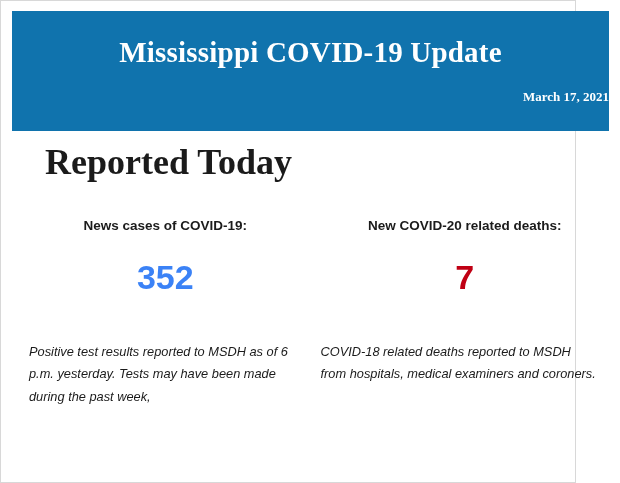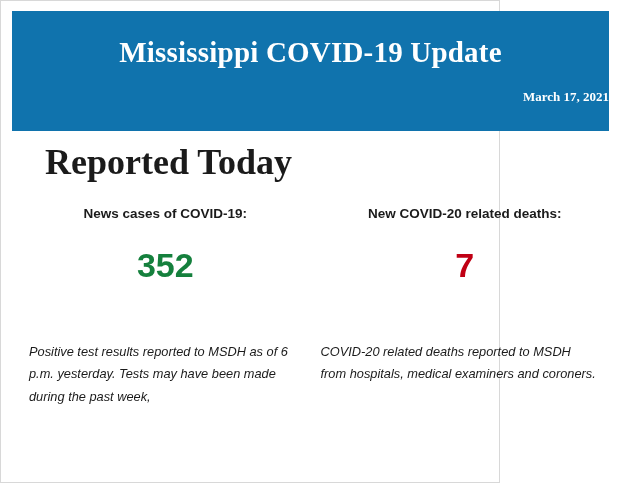--- a/index.html
+++ b/index.html
@@ -8,21 +8,21 @@
   }
   body {
     width: 620px;
     height: 483px;
     background: #ffffff;
     font-family: "Liberation Sans", sans-serif;
     overflow: hidden;
   }
   .page {
     position: relative;
-    width: 500px;
+    width: 576px;
     height: 483px;
     background: #ffffff;
     box-sizing: border-box;
     border: 1px solid #d8d8d8;
   }
   .header-band {
     position: absolute;
     left: 11px;
     top: 10px;
     width: 597px;
@@ -68,29 +68,30 @@
     width: 50%;
     box-sizing: border-box;
   }
   .stat-col.left { padding-left: 8px; }
   .stat-col.right { padding-left: 10px; }
   .stat-label {
     text-align: center;
     font-size: 13.5px;
     font-weight: bold;
     color: #1b1b1b;
+    margin-top: 12px;
   }
   .stat-value {
     text-align: center;
     font-size: 34px;
     font-weight: bold;
     margin-top: 25px;
     font-family: "Liberation Sans", sans-serif;
   }
-  .stat-value.cases { color: #15803d; }
+  .stat-value.cases { color: #3b82f6; }
   .stat-value.deaths { color: #c00014; }
   .descriptions {
     position: absolute;
     left: 11px;
     top: 340px;
     width: 597px;
     display: flex;
     flex-direction: row;
     font-style: italic;
   }
@@ -122,16 +123,16 @@
       <div class="stat-value cases">352</div>
     </div>
     <div class="stat-col right">
       <div class="stat-label">New COVID-20 related deaths:</div>
       <div class="stat-value deaths">7</div>
     </div>
   </div>
 
   <div class="descriptions">
     <div class="desc-col left">Positive test results reported to MSDH as of 6 p.m. yesterday. Tests may have been made during the past week,</div>
-    <div class="desc-col right">COVID-20 related deaths reported to MSDH from hospitals, medical examiners and coroners.</div>
+    <div class="desc-col right">COVID-18 related deaths reported to MSDH from hospitals, medical examiners and coroners.</div>
   </div>
 
 </div>
 
 </body></html>

